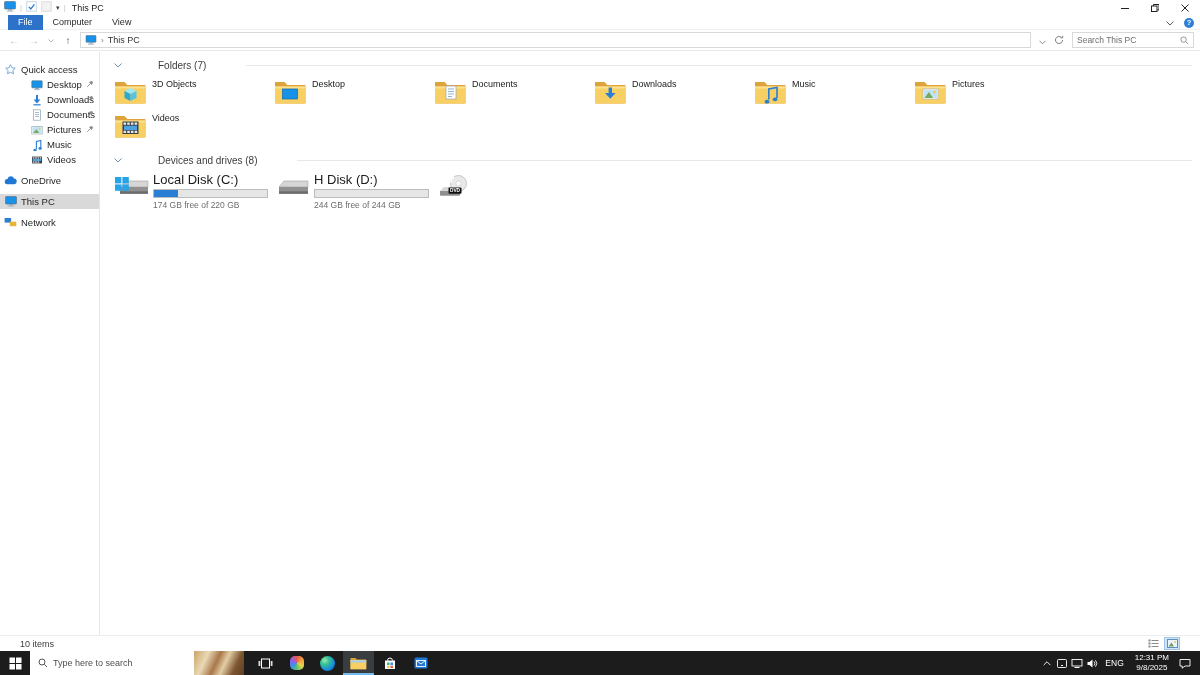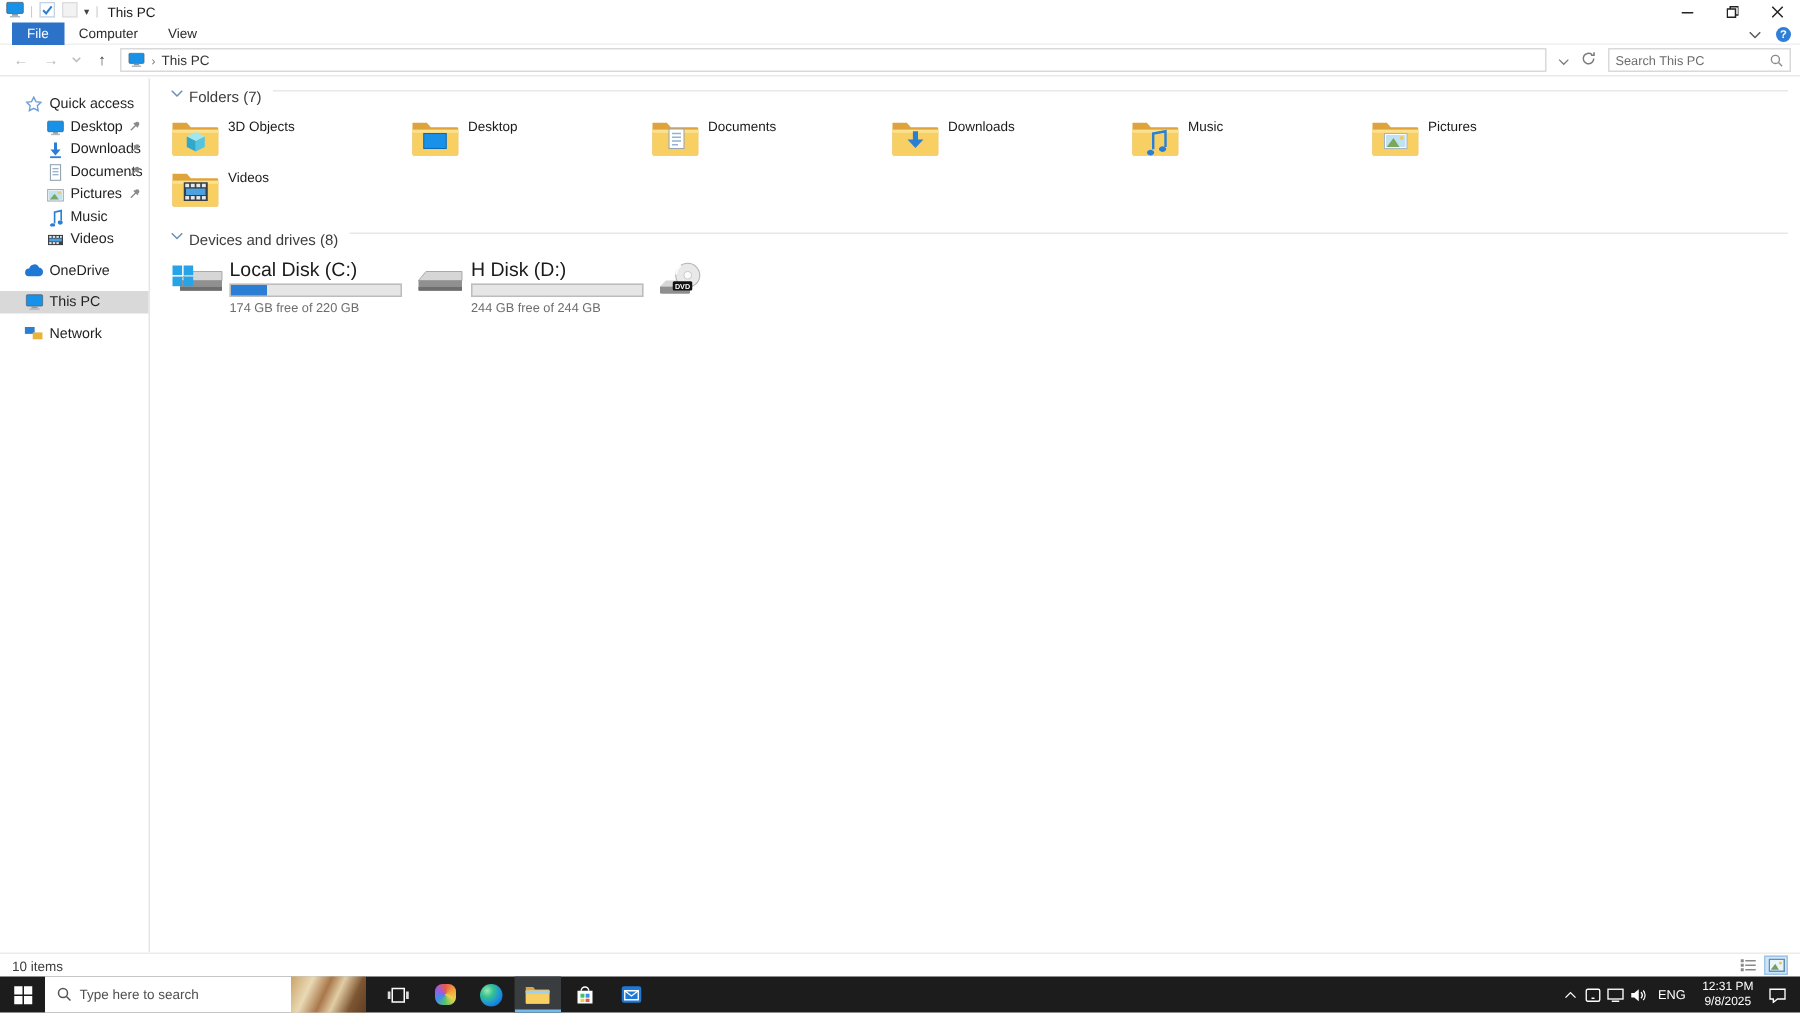--- a/index.html
+++ b/index.html
@@ -32,46 +32,46 @@
   .addressbox { flex:1; height:16px; border:1px solid #d9d9d9; background:#fff; display:flex; align-items:center; padding:0 4px; gap:4px; font-size:9px; color:#333; }
   .addr-sep { color:#777; font-size:8px; }
   .addr-tools { display:flex; align-items:center; gap:8px; padding:0 4px; }
   .searchbox { width:122px; height:16px; border:1px solid #d9d9d9; display:flex; align-items:center; padding:0 4px; }
   .searchbox input { flex:1; border:none; outline:none; font-size:8.5px; color:#444; font-family:inherit; width:80px; background:transparent; }
   .searchbox input::placeholder { color:#6d6d6d; }
 
   
   .bodyarea { position:absolute; top:52px; bottom:16px; left:0; right:0; display:flex; }
   .sidebar { width:100px; border-right:1px solid #e6e6e6; padding-top:10px; flex-shrink:0; }
-  .side-item { height:15px; display:flex; align-items:center; font-size:9.5px; color:#1f1f1f; padding-left:16px; position:relative; }
+  .side-item { height:15px; display:flex; align-items:center; font-size:9.5px; color:#1f1f1f; padding-left:4px; position:relative; }
   .side-item.lvl1 { padding-left:30px; }
   .side-item.sel { background:#d9d9d9; }
   .side-item .sicon { width:13px; height:12px; margin-right:4px; display:inline-flex; align-items:center; justify-content:center; flex-shrink:0; }
   .side-item .pin { position:absolute; right:5px; top:3px; }
   .side-gap { height:6px; }
 
   .content { flex:1; padding:8px 8px 0 14px; overflow:hidden; }
-  .group-header { display:flex; align-items:flex-start; margin-bottom:6px; }
+  .group-header { display:flex; align-items:center; margin-bottom:6px;gap:32px; }
   .group-header .chev { margin-right:4px; display:flex; }
   .group-header .gname { font-size:10px; color:#3c3c3c; white-space:nowrap; }
   .group-header .gline { flex:1; height:1px; background:#e8e8e8; margin-left:8px; }
   .tiles { display:flex; flex-wrap:wrap; margin-bottom:10px; }
   .tile { width:160px; display:flex; margin-bottom:6px; }
   .tile .ficon { width:33px; height:28px; flex-shrink:0; }
   .tile .flabel { font-size:9px; color:#1a1a1a; margin-left:5px; margin-top:2px; }
   .drive-tile { width:161px; }
   .drive-tile .dicon { width:36px; height:26px; flex-shrink:0; margin-top:2px; }
   .drive-info { margin-left:3px; width:116px; }
   .drive-name { font-size:13px; color:#1a1a1a; margin-bottom:2px; white-space:nowrap; }
   .drive-bar { width:115px; height:9px; border:1px solid #bcbcbc; background:#e6e6e6; margin-bottom:2px; }
   .drive-bar .fill { height:100%; background:#2a7fd4; }
   .drive-free { font-size:8.5px; color:#6d6d6d; white-space:nowrap; }
 
   
-  .statusbar { position:absolute; left:0; right:0; bottom:0; height:16px; background:#fff; border-top:1px solid #ececec; display:flex; align-items:center; font-size:9px; color:#3c3c3c; padding:0 8px; }
+  .statusbar { position:absolute; left:0; right:0; bottom:0; height:16px; background:#fff; border-top:1px solid #ececec; display:flex; align-items:center; font-size:9px; color:#3c3c3c; padding:0 20px; }
   .status-views { margin-left:auto; display:flex; gap:3px; }
   .sview { width:16px; height:13px; display:flex; align-items:center; justify-content:center; }
   .sview.sel { background:#cfe4f7; border:1px solid #9ec6ea; }
 
   
   .taskbar { position:absolute; left:0; right:0; bottom:0; height:24px; background:#1c1c1c; display:flex; align-items:center; }
   .tb-start { width:30px; height:24px; display:flex; align-items:center; justify-content:center; }
   .tb-search { width:214px; height:24px; background:#fff; display:flex; align-items:center; padding-left:8px; position:relative; }
   .tb-search input { border:none; outline:none; font-size:9px; color:#333; width:110px; margin-left:5px; font-family:inherit; }
   .tb-search input::placeholder { color:#4f4f4f; }

